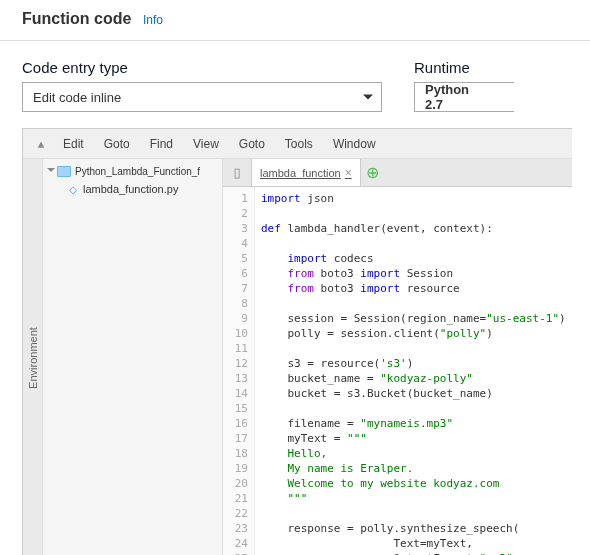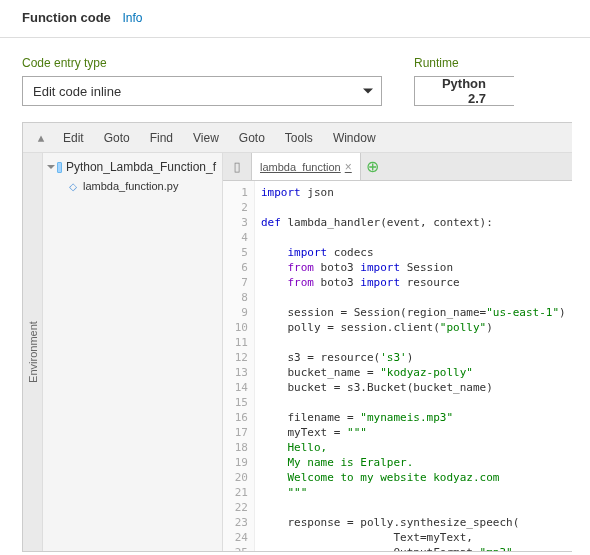--- a/index.html
+++ b/index.html
@@ -1,34 +1,34 @@
 <!DOCTYPE html>
 <html><head>
 <meta charset="utf-8">
 <style>
 * { box-sizing: border-box; margin: 0; padding: 0; }
 body { font-family: "Helvetica Neue", Arial, sans-serif; font-size: 13px; color: #333; background: #fff; width: 590px; height: 555px; overflow: hidden; }
 .header { padding: 10px 0 12px 22px; border-bottom: 1px solid #ddd; }
-.header h2 { font-size: 13px; font-weight: bold; display: inline-block; }
+.header h2 { font-size: 16px; font-weight: bold; display: inline-block; }
 .header .info { color: #0073bb; font-size: 12px; margin-left: 8px; cursor: pointer; }
 .controls { display: flex; padding: 18px 22px 16px 22px; gap: 32px; }
 .control-group { flex: 0 0 auto; }
 .control-group.entry { flex: 1 1 auto; max-width: 360px; }
-.control-group label { display: block; font-size: 12px; color: #4d7c0f; margin-bottom: 6px; }
-.select-box { position: relative; border: 1px solid #aaa; background: #fff; height: 30px; display: flex; align-items: center; padding: 0 28px 0 10px; font-size: 13px; cursor: pointer; text-align: right; }
+.control-group label { display: block; font-size: 15px; color: #0f172a; margin-bottom: 6px; }
+.select-box { position: relative; border: 1px solid #aaa; background: #fff; height: 30px; display: flex; align-items: center; padding: 0 28px 0 10px; font-size: 13px; cursor: pointer; }
 .select-box .caret { position: absolute; right: 8px; top: 50%; transform: translateY(-50%); width: 0; height: 0; border-left: 5px solid transparent; border-right: 5px solid transparent; border-top: 5px solid #333; }
 .editor-frame { margin: 0 18px 0 22px; border: 1px solid #ccc; border-right: none; height: 430px; display: flex; flex-direction: column; background: #f5f5f5; overflow: hidden; }
 .menu-bar { display: flex; align-items: center; gap: 4px; background: #f0f0f0; border-bottom: 1px solid #ddd; height: 30px; padding: 0 8px; }
 .menu-btn { width: 20px; text-align: center; color: #888; cursor: pointer; }
 .menu-item { padding: 0 8px; font-size: 12px; color: #444; cursor: pointer; }
 .editor-body { flex: 1; display: flex; overflow: hidden; }
 .sidebar-tab { width: 20px; background: #eaeaea; border-right: 1px solid #ddd; display: flex; align-items: center; justify-content: center; }
 .sidebar-tab span { transform: rotate(-90deg); font-size: 11px; color: #666; white-space: nowrap; }
 .file-tree { width: 180px; background: #f5f5f5; border-right: 1px solid #ddd; padding-top: 4px; }
-.folder-row { display: flex; align-items: center; padding: 3px 6px; font-size: 12px; color: #333; cursor: pointer; }
+.folder-row { display: flex; padding: 3px 6px; font-size: 10px; color: #333; cursor: pointer; }
 .folder-row .arrow { width: 0; height: 0; border-top: 4px solid transparent; border-bottom: 4px solid transparent; border-left: 4px solid #888; margin-right: 4px; transform: rotate(90deg); }
 .folder-icon { width: 14px; height: 11px; background: #a3d4ff; border: 1px solid #6bb8ef; border-radius: 1px; margin-right: 4px; }
 .file-row { display: flex; align-items: center; padding: 3px 6px 3px 24px; font-size: 11px; color: #333; cursor: pointer; }
 .file-icon { width: 12px; height: 12px; color: #4a90d9; margin-right: 4px; display: flex; align-items: center; justify-content: center; font-size: 10px; }
 .code-area { flex: 1; background: #fff; display: flex; flex-direction: column; overflow: hidden; }
 .tab-bar { height: 28px; background: #e8e8e8; border-bottom: 1px solid #ccc; display: flex; align-items: stretch; }
 .tab-icon-btn { width: 28px; display: flex; align-items: center; justify-content: center; color: #888; cursor: pointer; }
 .file-tab { display: flex; align-items: center; background: #fff; border: 1px solid #ccc; border-bottom: none; border-top: none; padding: 12px 8px; font-size: 11px; color: #555; gap: 4px; cursor: pointer; text-decoration: underline; }
 .file-tab .close-x { color: #999; font-size: 12px; cursor: pointer; }
 .add-tab { width: 24px; display: flex; align-items: center; justify-content: center; color: #5b5; font-size: 16px; cursor: pointer; }

